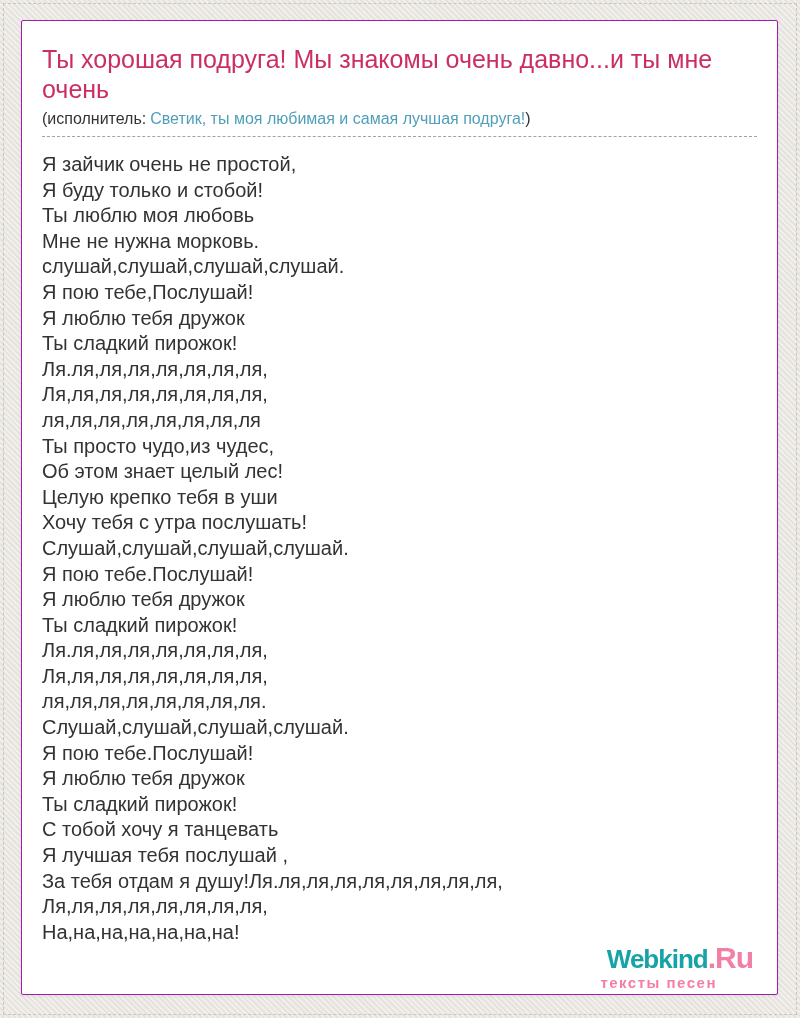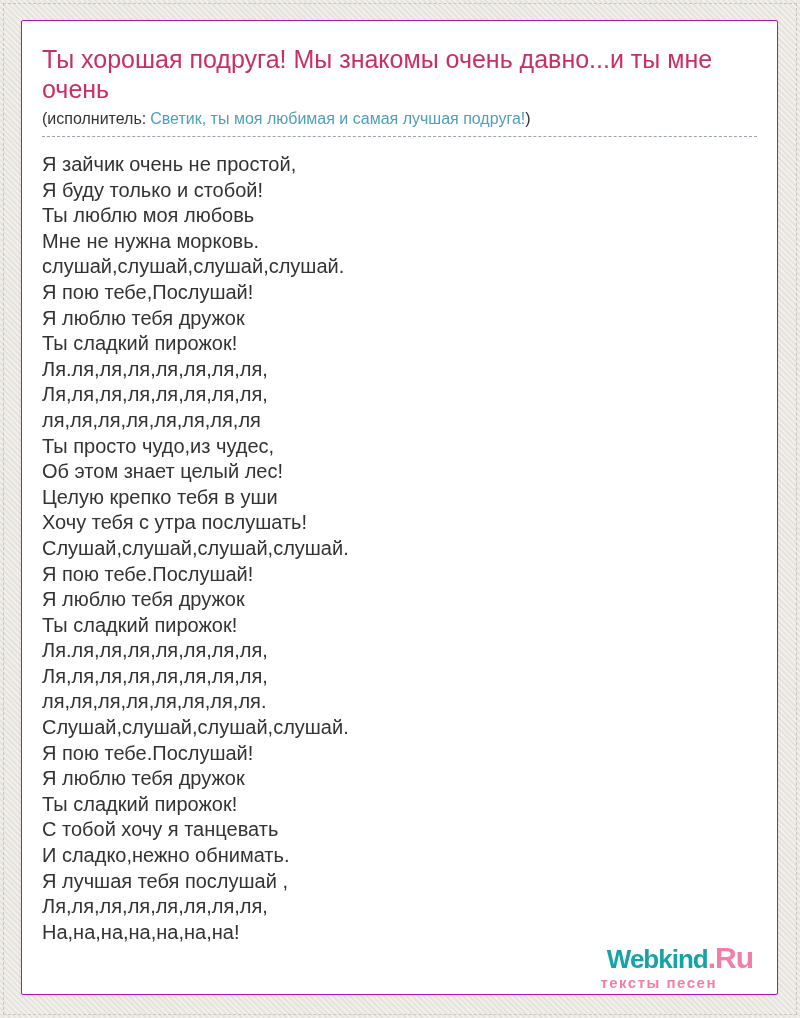--- a/index.html
+++ b/index.html
@@ -129,22 +129,22 @@
       <div class="lyric-line">Я люблю тебя дружок</div>
       <div class="lyric-line">Ты сладкий пирожок!</div>
       <div class="lyric-line">Ля.ля,ля,ля,ля,ля,ля,ля,</div>
       <div class="lyric-line">Ля,ля,ля,ля,ля,ля,ля,ля,</div>
       <div class="lyric-line">ля,ля,ля,ля,ля,ля,ля,ля.</div>
       <div class="lyric-line">Слушай,слушай,слушай,слушай.</div>
       <div class="lyric-line">Я пою тебе.Послушай!</div>
       <div class="lyric-line">Я люблю тебя дружок</div>
       <div class="lyric-line">Ты сладкий пирожок!</div>
       <div class="lyric-line">С тобой хочу я танцевать</div>
-      <div class="lyric-line">И сладко,нежно обнимать.</div>
       <div class="lyric-line">Я лучшая тебя послушай ,</div>
+      <div class="lyric-line">За тебя отдам я душу!Ля.ля,ля,ля,ля,ля,ля,ля,ля,</div>
       <div class="lyric-line">Ля,ля,ля,ля,ля,ля,ля,ля,</div>
       <div class="lyric-line">На,на,на,на,на,на,на!</div>
     </div>
 
   <div class="logo">
     <span class="logo-word"><span class="logo-main">Webkind</span><span class="logo-suffix">.Ru</span></span>
     <div class="logo-tagline">тексты песен</div>
   </div>
 
 </div>

